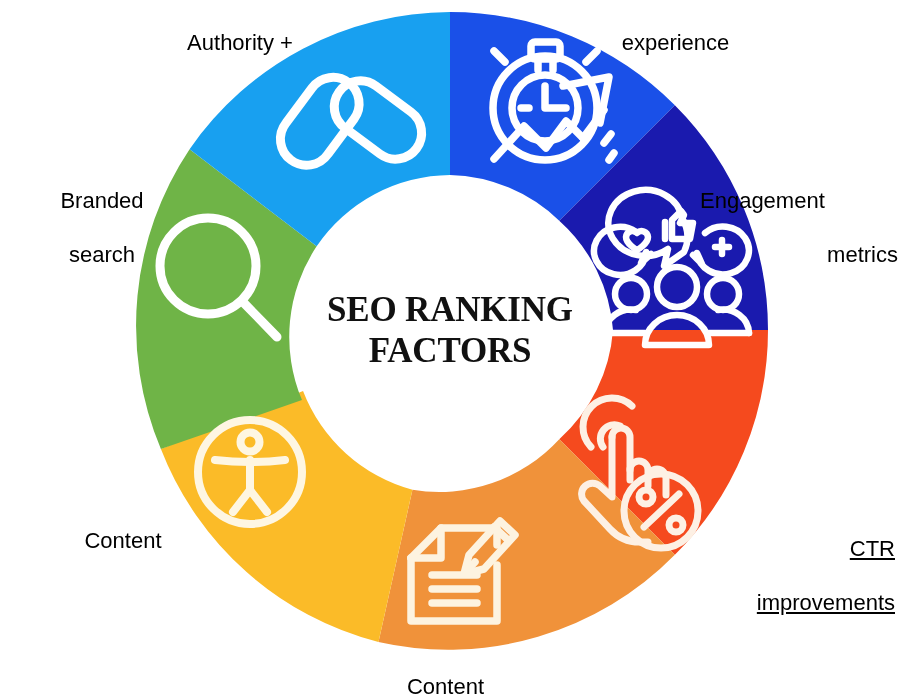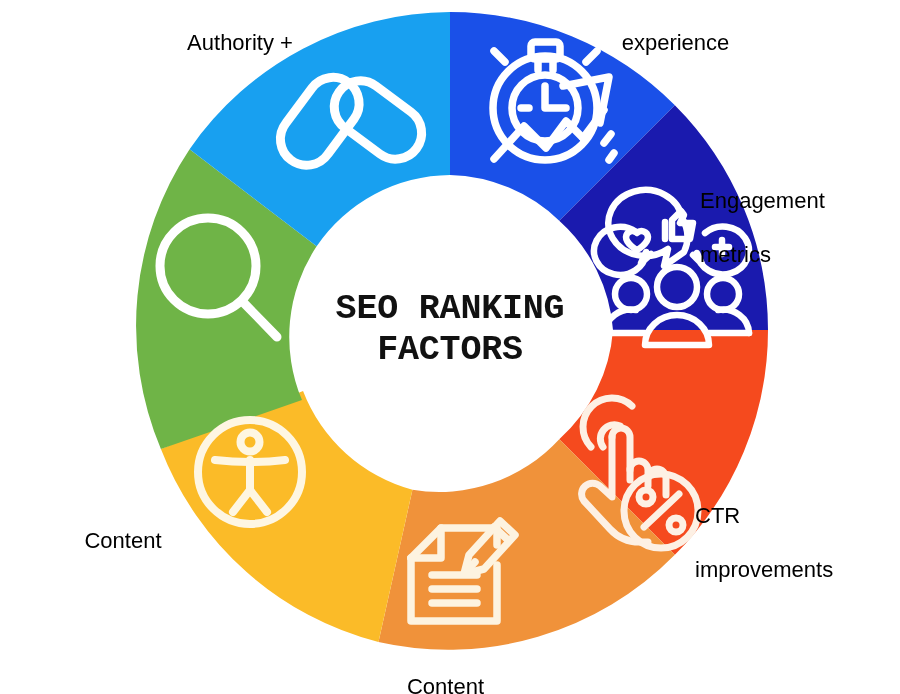--- a/index.html
+++ b/index.html
@@ -33,21 +33,21 @@
   }
 
   
   .center-title {
     position: absolute;
     left: 450px;
     top: 330px;
     transform: translate(-50%, -50%);
     width: 300px;
     text-align: center;
-    font-family: Liberation Mono, monospace;
+    font-family: Liberation Serif, serif;
     font-weight: bold;
     font-size: 35px;
     line-height: 1.18;
     letter-spacing: -0.2px;
     color: #111111;
     pointer-events: none;
   }
   .center-title .line {
     display: block;
     white-space: nowrap;
@@ -62,21 +62,21 @@
     color: #000000;
     white-space: pre-line;
   }
   .seg-label .l {
     display: block;
   }
 
   .label-authority      { left: 140px; top: 2px;   width: 200px; text-align: center; }
   .label-pagespeed      { left: 568px; top: 2px;   width: 215px; text-align: center; }
   .label-engagement     { left: 700px; top: 160px; width: 198px; text-align: left;  }
-  .label-ctr            { left: 695px; top: 475px; width: 200px; text-align: left; }
+  .label-ctr            { left: 695px; top: 508px; width: 200px; text-align: right; text-decoration: underline; }
   .label-relevance      { left: 338px; top: 646px; width: 215px; text-align: center; }
   .label-accessibility  { left: 18px;  top: 500px; width: 210px; text-align: center; }
   .label-branded        { left: 12px;  top: 160px; width: 180px; text-align: center; }
 </style>
 </head>
 <body>
 
 <div id="infographic">
 
   <svg class="donut-svg" viewBox="0 0 900 694">
@@ -219,31 +219,35 @@
   <div class="seg-label label-authority">
     <span class="l">Authority +</span>
   </div>
 
   <div class="seg-label label-pagespeed">
     <span class="l">experience</span>
   </div>
 
   <div class="seg-label label-engagement">
     <span class="l">Engagement</span>
-    <span class="l" style="text-align:left">metrics</span>
+    <span class="l" style="text-align:right">metrics</span>
   </div>
 
   <div class="seg-label label-ctr">
     <span class="l">CTR</span>
     <span class="l">improvements</span>
   </div>
 
   <div class="seg-label label-relevance">
     <span class="l">Content</span>
     
   </div>
 
   <div class="seg-label label-accessibility">
     <span class="l">Content</span>
   </div>
 
+  <div class="seg-label label-branded">
+    <span class="l">Branded</span>
+    <span class="l">search</span>
+  </div>
 
 </div>
 
 </body></html>

